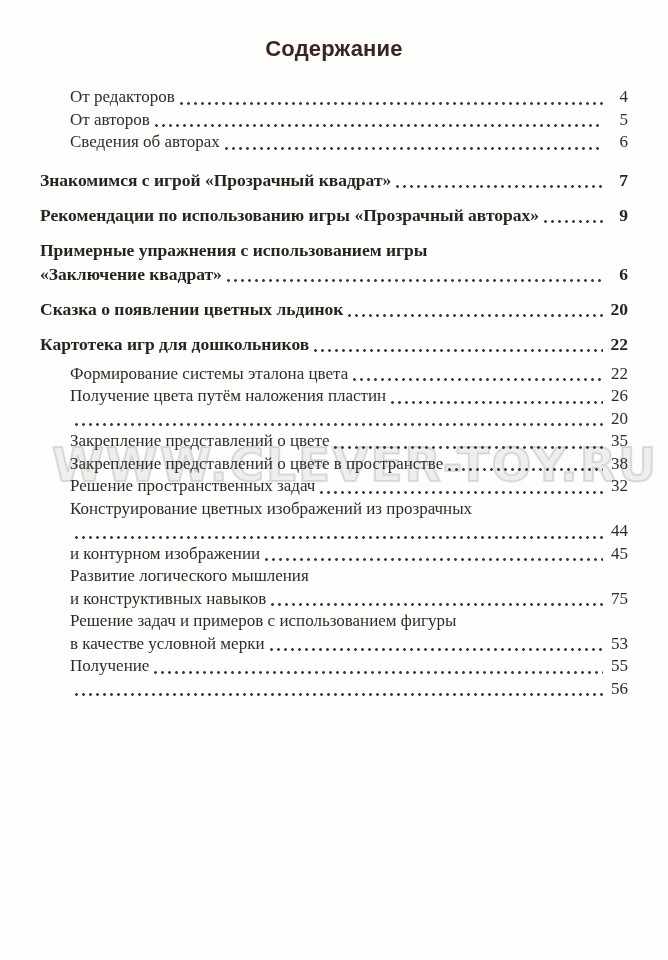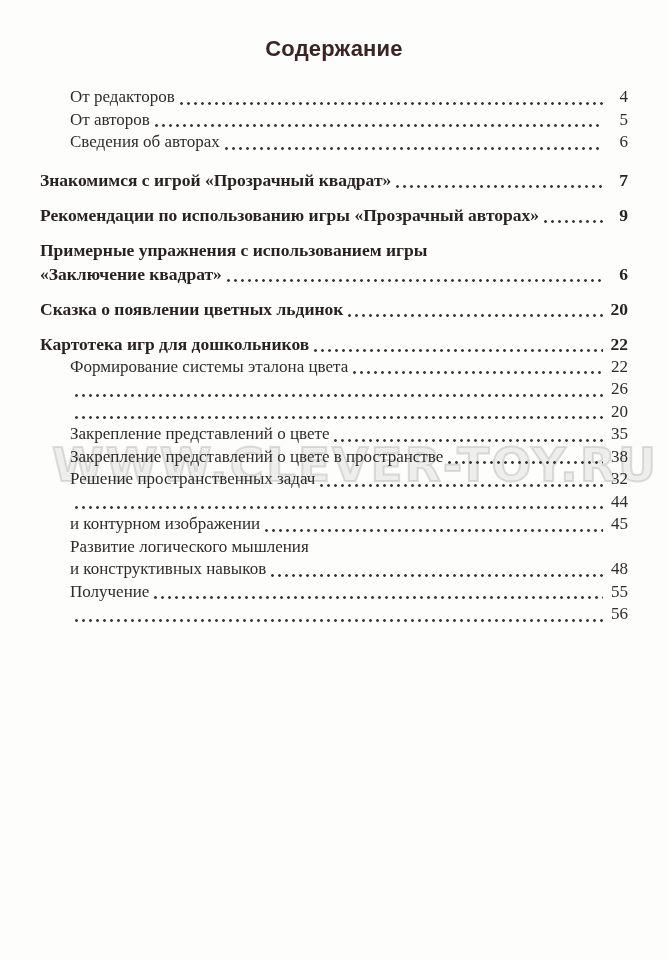--- a/index.html
+++ b/index.html
@@ -40,21 +40,21 @@
   .entry.front, .entry.sub {
     margin-left: 30px;
   }
   .entry.top {
     font-weight: 700;
     font-size: 17.5px;
     line-height: 24px;
     margin-top: 11px;
     color: #282320;
   }
-  .entry.top + .entry.sub { margin-top: 0; }
+  .entry.top + .entry.sub { margin-top: 7px; }
   .entry.front + .entry.top { margin-top: 14px; }
   .line {
     display: flex;
     align-items: center;
   }
   .label { white-space: nowrap; }
   .leader {
     flex: 1;
     position: relative;
     min-width: 18px;
@@ -166,20 +166,21 @@
       </div>
       <div class="entry sub">
         <div class="line">
           <span class="label">Формирование системы эталона цвета</span>
           <span class="leader"></span>
           <span class="pagenum">22</span>
         </div>
       </div>
       <div class="entry sub">
         <div class="line">
+          <span class="label">Получение цвета путём наложения пластин</span>
           <span class="leader"></span>
           <span class="pagenum">26</span>
         </div>
       </div>
       <div class="entry sub">
         <div class="line">
           <span class="leader"></span>
           <span class="pagenum">20</span>
         </div>
       </div>
@@ -199,39 +200,52 @@
       </div>
       <div class="entry sub">
         <div class="line">
           <span class="label">Решение пространственных задач</span>
           <span class="leader"></span>
           <span class="pagenum">32</span>
         </div>
       </div>
       <div class="entry sub">
         <div class="line">
+          <span class="label">Конструирование цветных изображений из прозрачных</span>
+        </div>
+        <div class="line">
           <span class="leader"></span>
           <span class="pagenum">44</span>
         </div>
       </div>
       <div class="entry sub">
         <div class="line">
           <span class="label">и контурном изображении</span>
           <span class="leader"></span>
           <span class="pagenum">45</span>
         </div>
       </div>
       <div class="entry sub">
         <div class="line">
           <span class="label">Развитие логического мышления</span>
         </div>
         <div class="line">
           <span class="label">и конструктивных навыков</span>
           <span class="leader"></span>
-          <span class="pagenum">48</span>
+          <span class="pagenum">75</span>
+        </div>
+      </div>
+      <div class="entry sub">
+        <div class="line">
+          <span class="label">Решение задач и примеров с использованием фигуры</span>
+        </div>
+        <div class="line">
+          <span class="label">в качестве условной мерки</span>
+          <span class="leader"></span>
+          <span class="pagenum">53</span>
         </div>
       </div>
       <div class="entry sub">
         <div class="line">
           <span class="label">Получение</span>
           <span class="leader"></span>
           <span class="pagenum">55</span>
         </div>
       </div>
       <div class="entry sub">

